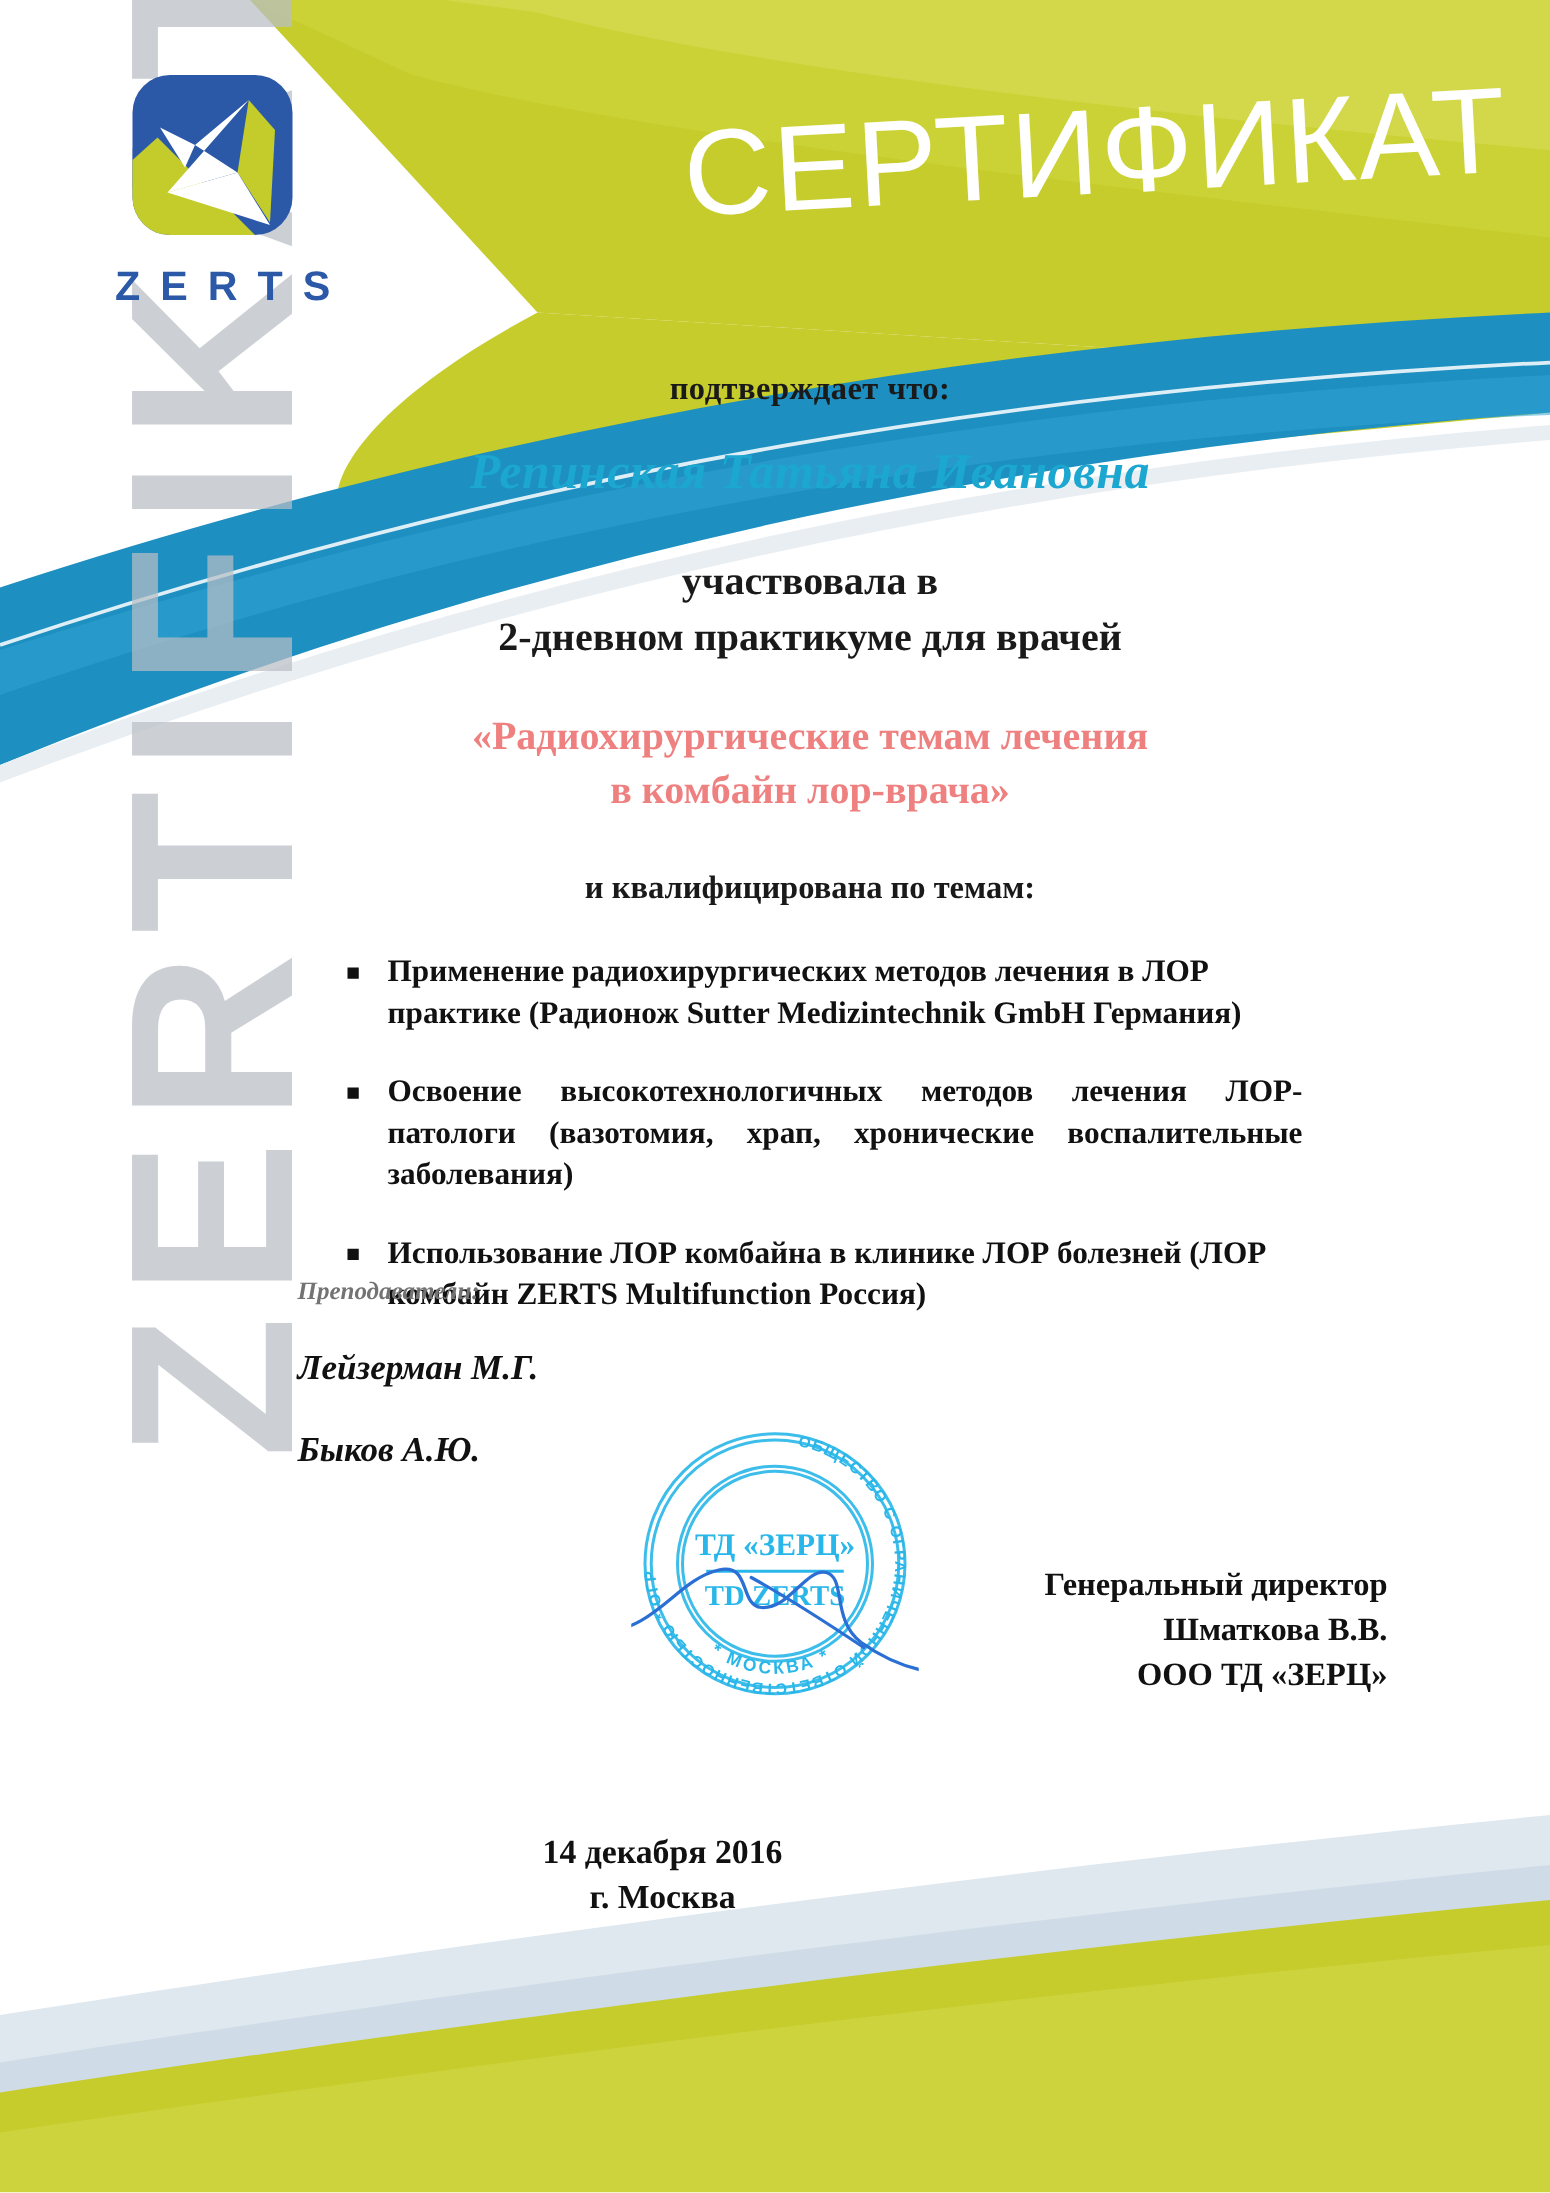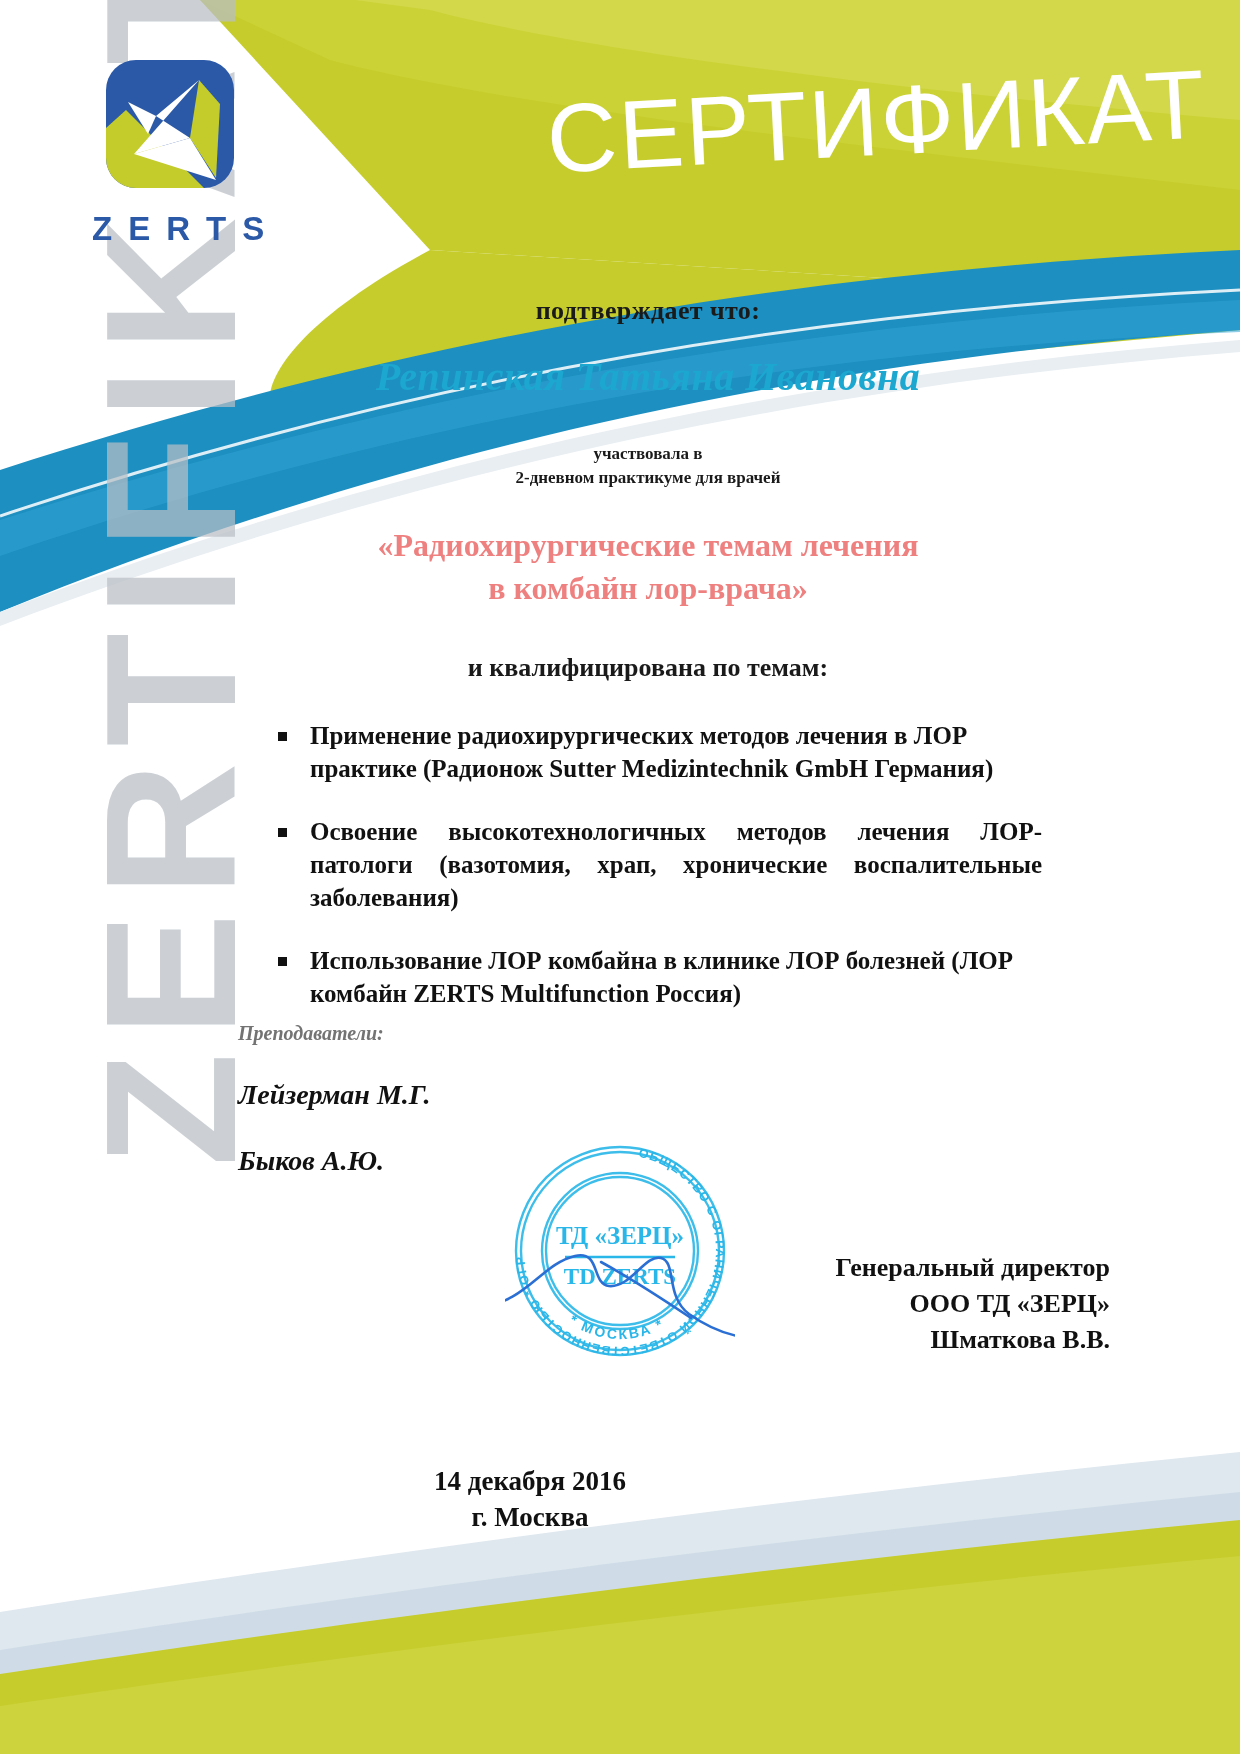--- a/index.html
+++ b/index.html
@@ -92,21 +92,21 @@
     text-align: center;
     font-size: 40px;
     font-weight: 700;
     font-style: italic;
     color: #1ba7d0;
     letter-spacing: .5px;
   }
   .participation {
     margin-top: 42px;
     text-align: center;
-    font-size: 17px;
+    font-size: 32px;
     font-weight: 700;
     color: #1a1a1a;
     line-height: 1.42;
   }
   .course-title {
     margin-top: 34px;
     text-align: center;
     font-size: 32px;
     font-weight: 700;
     color: #ef8080;
@@ -303,22 +303,22 @@
 
       <g fill="none" stroke="#2b6fd4" stroke-width="2.6" stroke-linecap="round">
         <path d="M -25,170 C 20,168 36,128 70,120 C 96,114 86,148 104,150 C 126,152 140,118 156,122 C 172,126 160,160 184,178 C 198,188 214,196 232,200"></path>
         <path d="M 96,126 C 118,138 150,158 186,182"></path>
       </g>
     </svg>
   </div>
 
   <div class="sign-block">
     <div>Генеральный директор</div>
+    <div>Шматкова В.В.</div>
     <div>ООО ТД «ЗЕРЦ»</div>
-    <div>Шматкова В.В.</div>
   </div>
 
   <div class="date-block">
     <div>14 декабря 2016</div>
     <div>г. Москва</div>
   </div>
 
 </div>
 
 </body></html>

